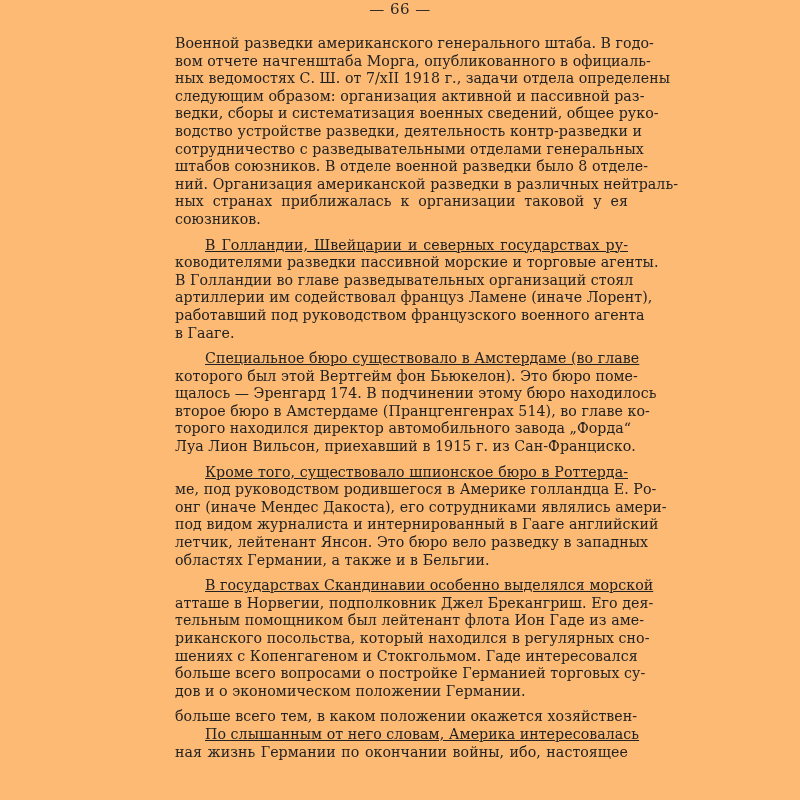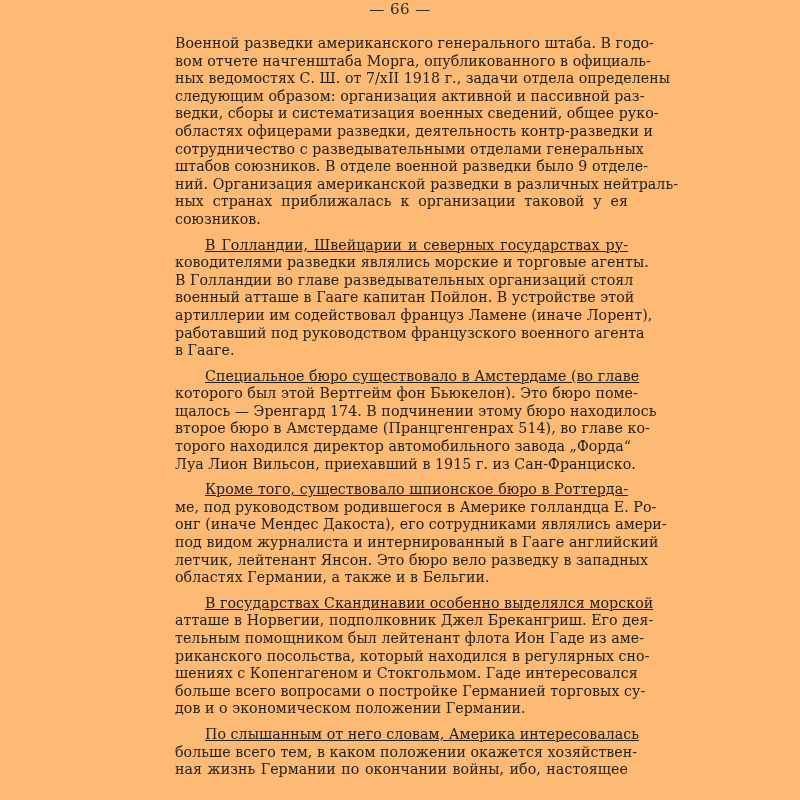--- a/index.html
+++ b/index.html
@@ -70,32 +70,31 @@
 
 <div class="page">
   <div class="page-number">— 66 —</div>
   <div class="body-text" id="body-text">
       <div class="para">
         <span class="line">Военной разведки американского генерального штаба. В годо-</span>
         <span class="line">вом отчете начгенштаба Морга, опубликованного в официаль-</span>
         <span class="line">ных ведомостях С. Ш. от 7/xII 1918 г., задачи отдела определены</span>
         <span class="line">следующим образом: организация активной и пассивной раз-</span>
         <span class="line">ведки, сборы и систематизация военных сведений, общее руко-</span>
-        <span class="line">областях офицерами разведки, деятельность контр-разведки и</span>
+        <span class="line">водство устройстве разведки, деятельность контр-разведки и</span>
         <span class="line">сотрудничество с разведывательными отделами генеральных</span>
-        <span class="line">штабов союзников. В отделе военной разведки было 9 отделе-</span>
+        <span class="line">штабов союзников. В отделе военной разведки было 8 отделе-</span>
         <span class="line">ний. Организация американской разведки в различных нейтраль-</span>
         <span class="line">ных странах приближалась к организации таковой у ея</span>
         <span class="line last">союзников.</span>
       </div>
       <div class="para">
         <span class="line indent">В Голландии, Швейцарии и северных государствах ру-</span>
-        <span class="line">ководителями разведки являлись морские и торговые агенты.</span>
+        <span class="line">ководителями разведки пассивной морские и торговые агенты.</span>
         <span class="line">В Голландии во главе разведывательных организаций стоял</span>
-        <span class="line">военный атташе в Гааге капитан Пойлон. В устройстве этой</span>
         <span class="line">артиллерии им содействовал француз Ламене (иначе Лорент),</span>
         <span class="line">работавший под руководством французского военного агента</span>
         <span class="line last">в Гааге.</span>
       </div>
       <div class="para">
         <span class="line indent">Специальное бюро существовало в Амстердаме (во главе</span>
         <span class="line">которого был этой Вертгейм фон Бьюкелон). Это бюро поме-</span>
         <span class="line">щалось — Эренгард 174. В подчинении этому бюро находилось</span>
         <span class="line">второе бюро в Амстердаме (Пранцгенгенрах 514), во главе ко-</span>
         <span class="line">торого находился директор автомобильного завода „Форда“</span>
@@ -112,18 +111,18 @@
       <div class="para">
         <span class="line indent">В государствах Скандинавии особенно выделялся морской</span>
         <span class="line">атташе в Норвегии, подполковник Джел Брекангриш. Его дея-</span>
         <span class="line">тельным помощником был лейтенант флота Ион Гаде из аме-</span>
         <span class="line">риканского посольства, который находился в регулярных сно-</span>
         <span class="line">шениях с Копенгагеном и Стокгольмом. Гаде интересовался</span>
         <span class="line">больше всего вопросами о постройке Германией торговых су-</span>
         <span class="line last">дов и о экономическом положении Германии.</span>
       </div>
       <div class="para">
+        <span class="line">больше всего тем, в каком положении окажется хозяйствен-</span>
         <span class="line indent">По слышанным от него словам, Америка интересовалась</span>
-        <span class="line">больше всего тем, в каком положении окажется хозяйствен-</span>
         <span class="line">ная жизнь Германии по окончании войны, ибо, настоящее</span>
       </div>
     </div>
 </div>
 
 </body></html>

